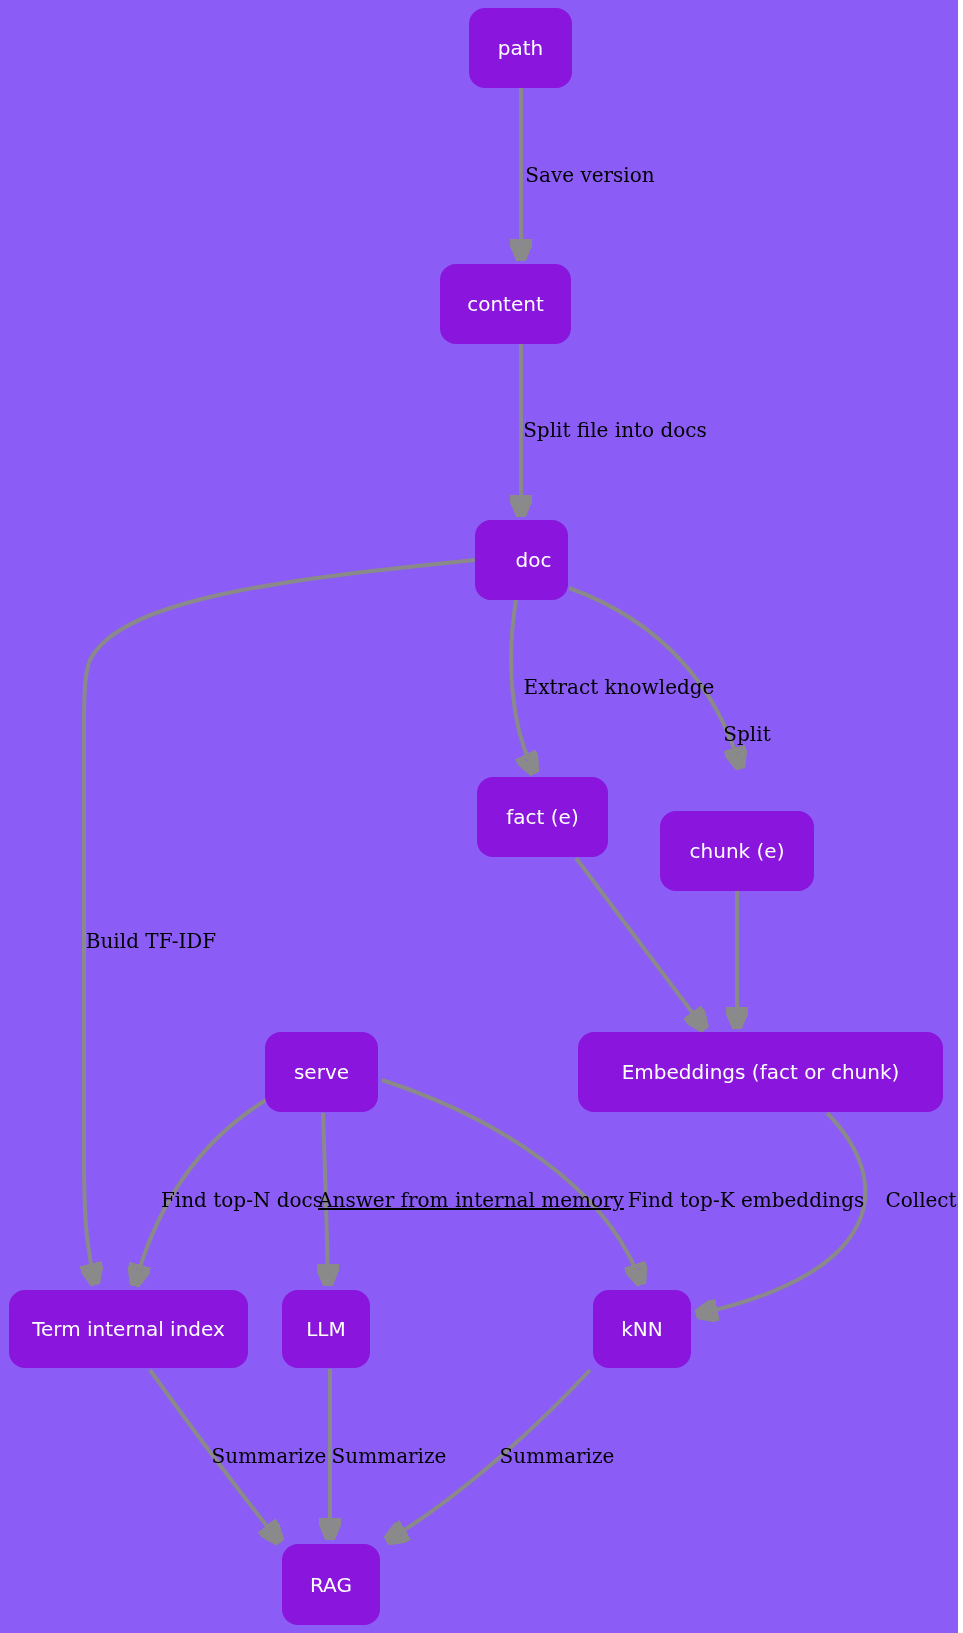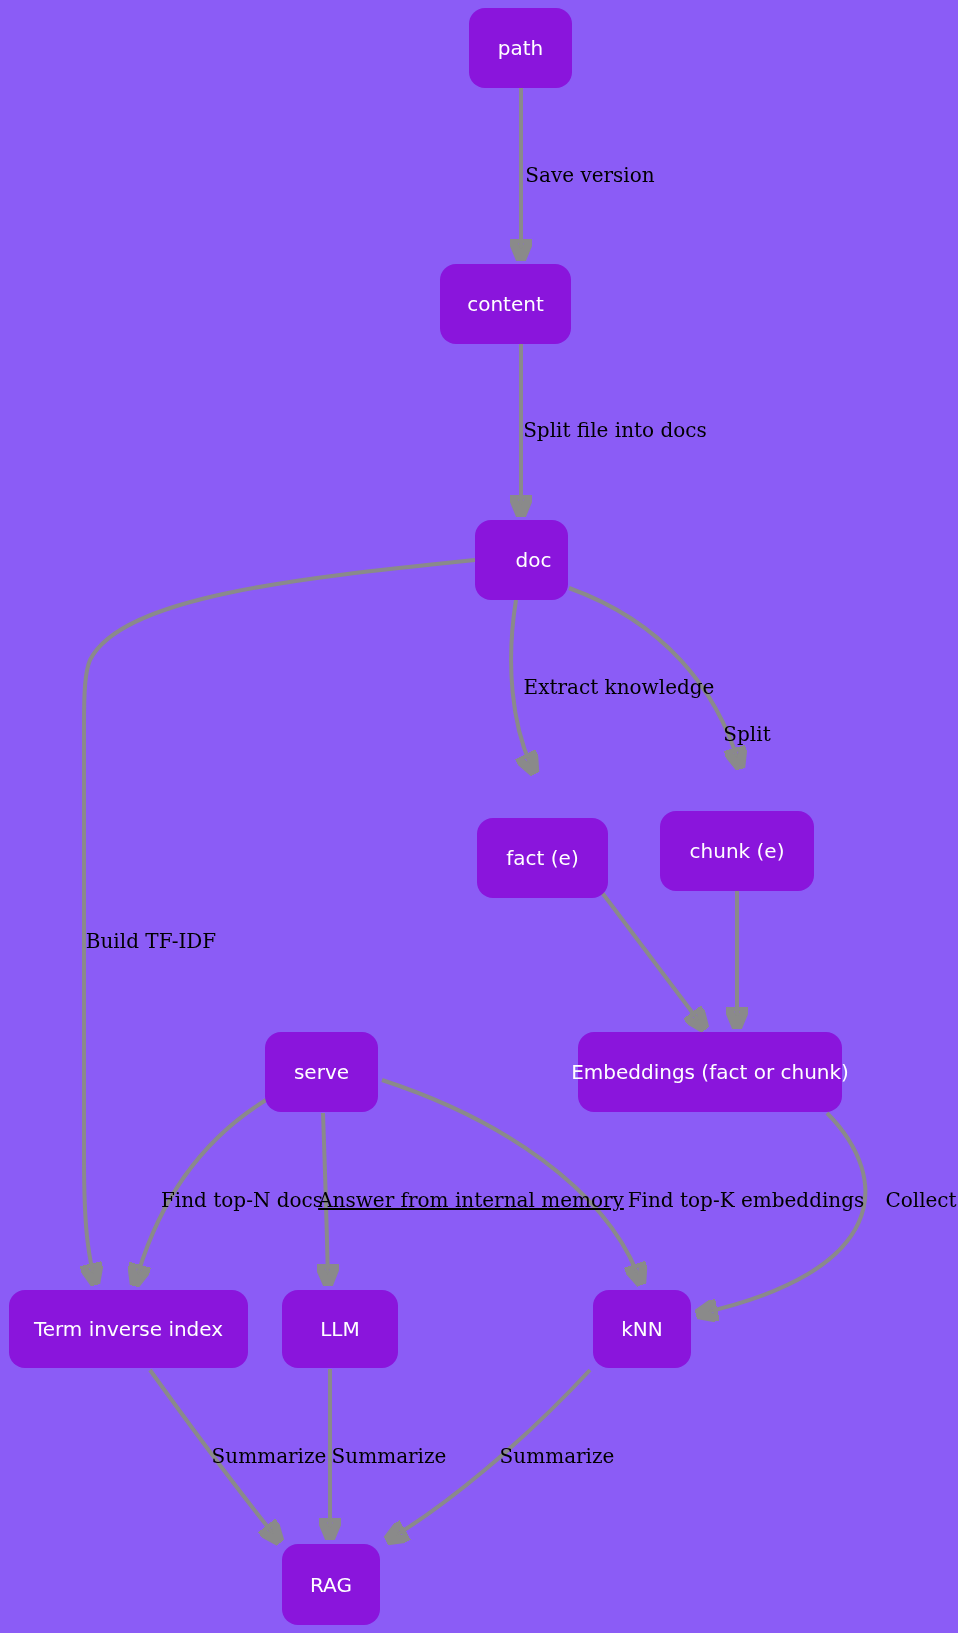--- a/index.html
+++ b/index.html
@@ -54,26 +54,26 @@
     top: 0;
     width: 5px;
     height: 1633px;
     background: #ffffff;
   }
 
   
   #node-path      { left: 469px; top: 8px;    width: 103px; height: 80px; }
   #node-content   { left: 440px; top: 264px;  width: 131px; height: 80px; }
   #node-doc       { left: 475px; top: 520px;  width: 93px;  height: 80px; padding-left: 24px; }
-  #node-fact      { left: 477px; top: 818px;  width: 131px; height: 80px; }
+  #node-fact      { left: 477px; top: 777px;  width: 131px; height: 80px; }
   #node-chunk     { left: 660px; top: 811px;  width: 154px; height: 80px; }
   #node-serve     { left: 265px; top: 1032px; width: 113px; height: 80px; }
-  #node-emb       { left: 578px; top: 1032px; width: 264px; height: 80px; }
+  #node-emb       { left: 578px; top: 1032px; width: 365px; height: 80px; }
   #node-tii       { left: 9px;   top: 1290px; width: 239px; height: 78px; }
-  #node-llm       { left: 282px; top: 1290px; width: 116px;  height: 78px; }
+  #node-llm       { left: 282px; top: 1290px; width: 88px;  height: 78px; }
   #node-knn       { left: 593px; top: 1290px; width: 98px;  height: 78px; }
   #node-rag       { left: 282px; top: 1544px; width: 98px;  height: 81px; }
 
   
   #lbl-save      { left: 590px; top: 175px; }
   #lbl-splitfile { left: 615px; top: 430px; }
   #lbl-extract   { left: 619px; top: 687px; }
   #lbl-split     { left: 747px; top: 687px; margin-top: 47px; }
   #lbl-tfidf     { left: 151px; top: 941px; }
   #lbl-topn      { left: 242px; top: 1200px; }
@@ -111,21 +111,21 @@
     <path d="M590,1370 C523,1442 446,1506 388,1540" marker-end="url(#arrow)"></path>
   </svg>
 
   <div class="node" id="node-path">path</div>
   <div class="node" id="node-content">content</div>
   <div class="node" id="node-doc">doc</div>
   <div class="node" id="node-fact">fact (e)</div>
   <div class="node" id="node-chunk">chunk (e)</div>
   <div class="node" id="node-serve">serve</div>
   <div class="node" id="node-emb">Embeddings (fact or chunk)</div>
-  <div class="node" id="node-tii">Term inverse index</div>
+  <div class="node" id="node-tii">Term internal index</div>
   <div class="node" id="node-llm">LLM</div>
   <div class="node" id="node-knn">kNN</div>
   <div class="node" id="node-rag">RAG</div>
 
   <div class="edge-label" id="lbl-save">Save version</div>
   <div class="edge-label" id="lbl-splitfile">Split file into docs</div>
   <div class="edge-label" id="lbl-extract">Extract knowledge</div>
   <div class="edge-label" id="lbl-split">Split</div>
   <div class="edge-label" id="lbl-tfidf">Build TF-IDF</div>
   <div class="edge-label" id="lbl-topn">Find top-N docs</div>

